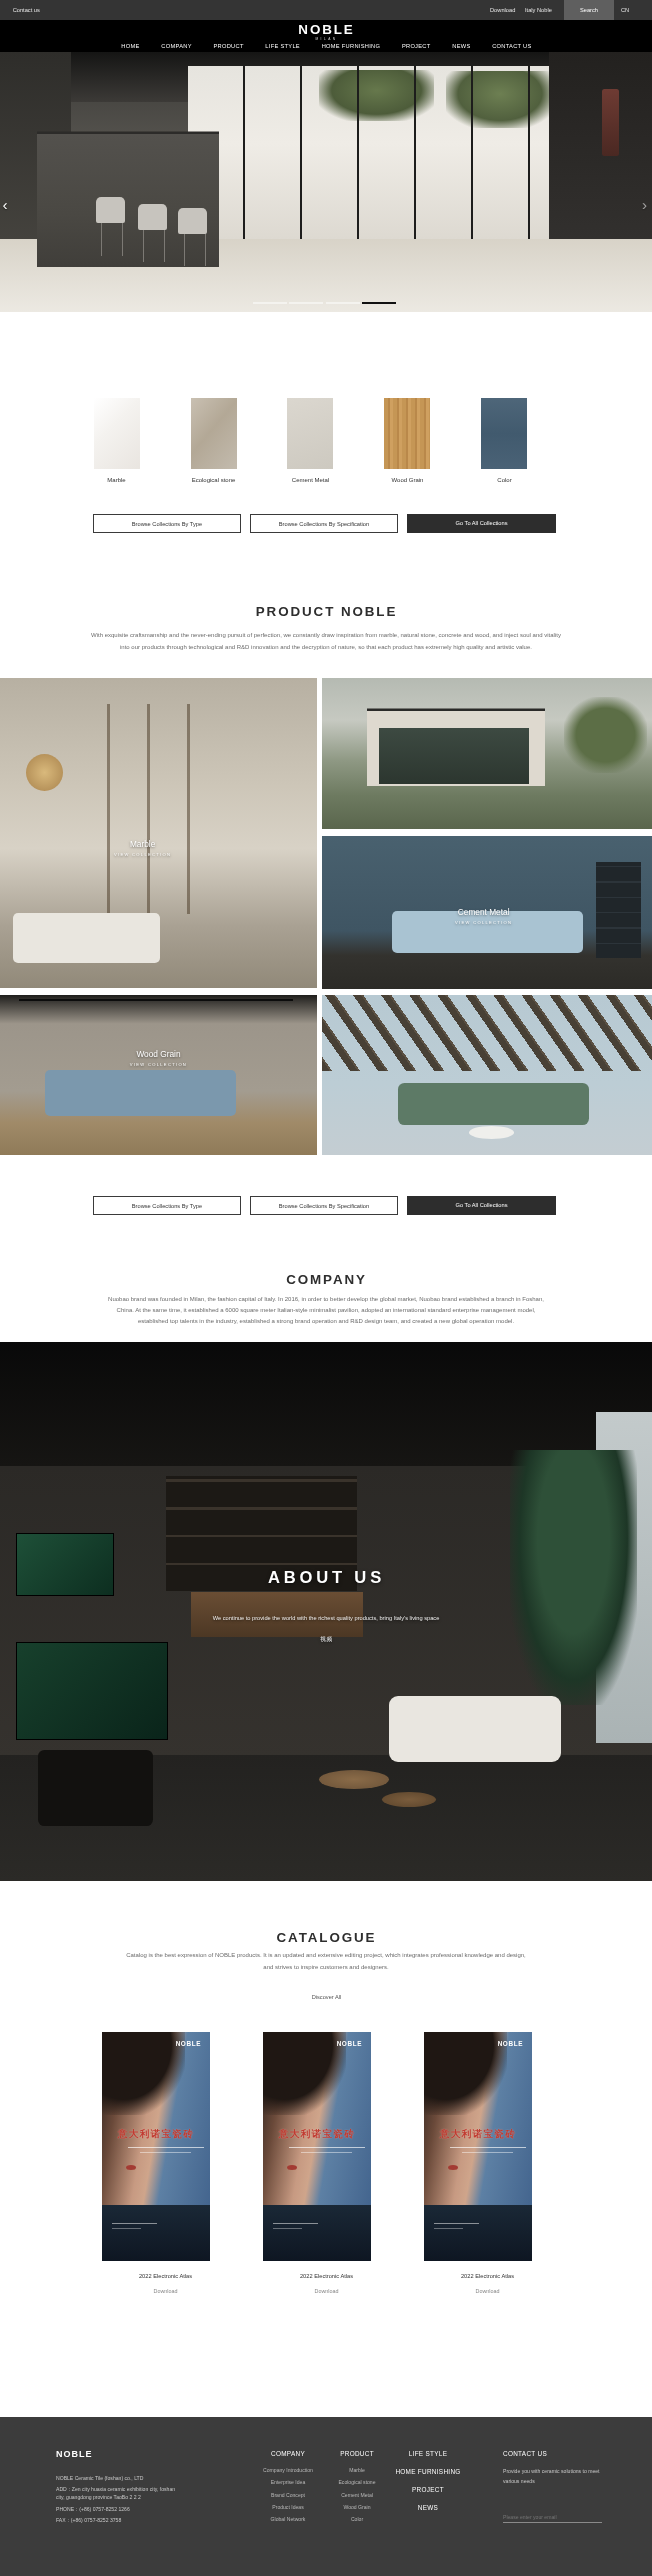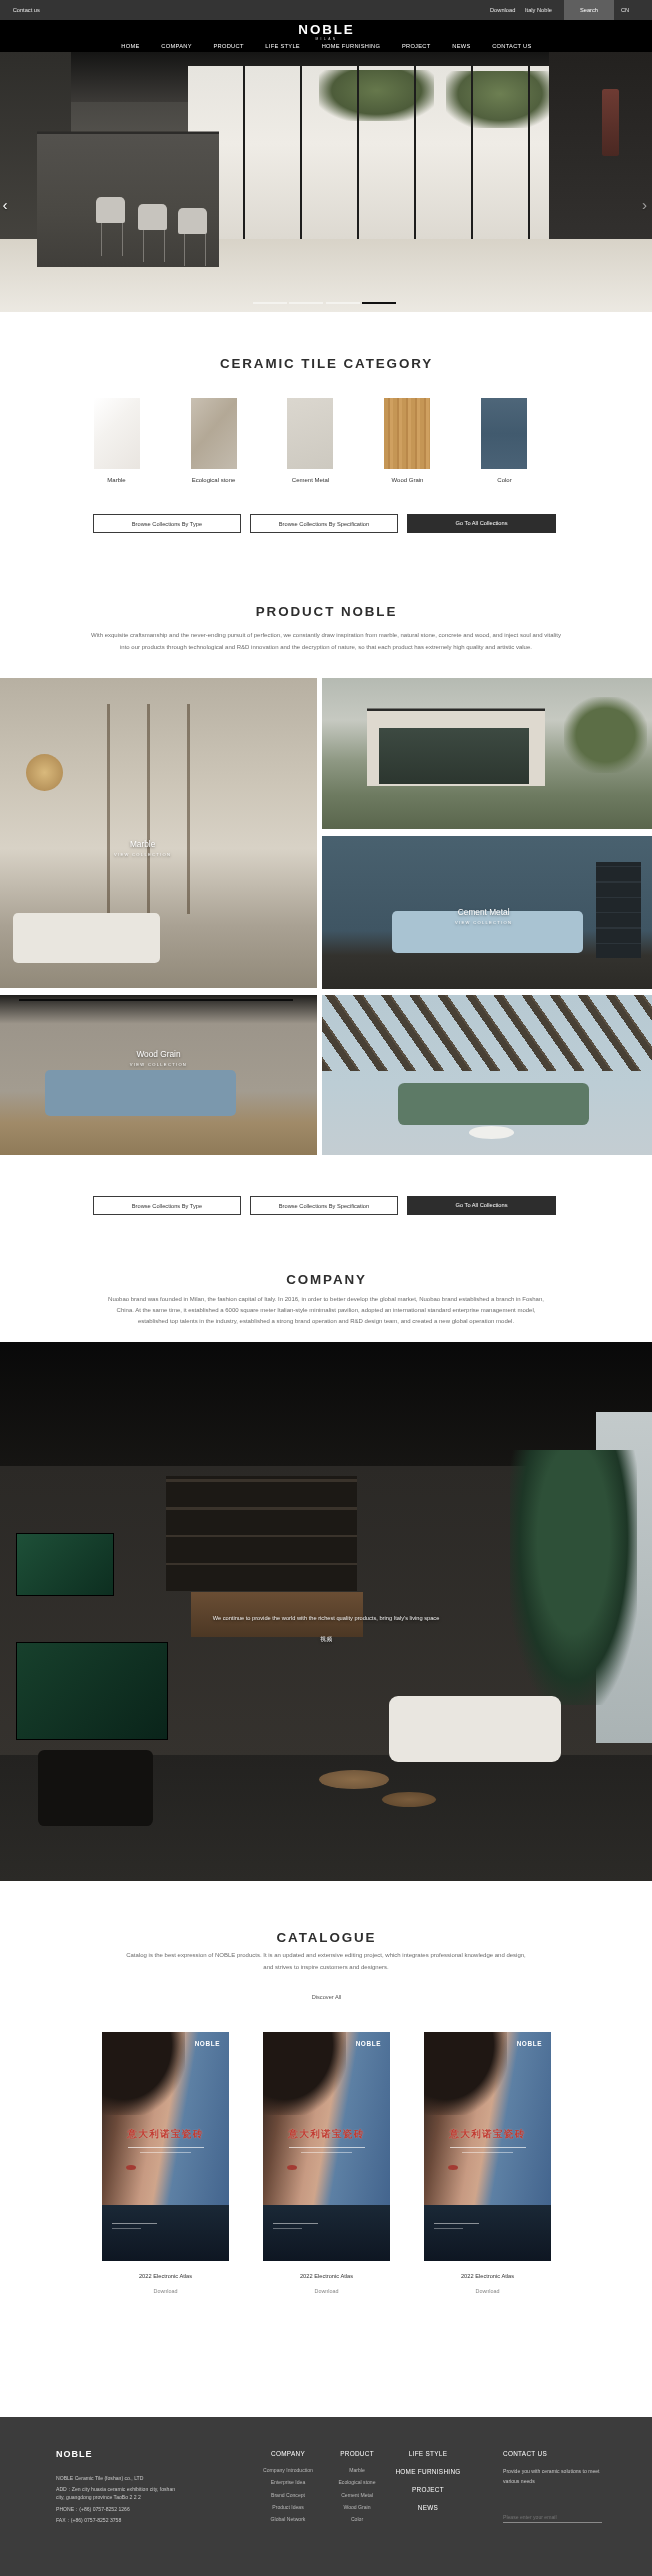--- a/index.html
+++ b/index.html
@@ -44,21 +44,21 @@
   .btn-outline{background:#fff;border:0.6px solid #3a3a3a;color:#333;}
   .btn-dark{background:#2d2d2d;color:#fff;}
   
   .grid-img{position:absolute;overflow:hidden;cursor:pointer;}
   .grid-label{position:absolute;text-align:center;color:#fff;transform:translateX(-50%);text-shadow:0 0.6px 2.5px rgba(0,0,0,.55);}
   .grid-label .nm{font-size:8.3px;}
   .grid-label .cta{font-size:4.1px;letter-spacing:1.3px;margin-top:2.5px;}
   
   .about-img{left:0;top:1342px;width:653px;height:539px;background:#1d1c1a;overflow:hidden;}
   
-  .cover{position:absolute;top:2032px;width:127px;height:229px;overflow:hidden;cursor:pointer;
+  .cover{position:absolute;top:2032px;width:108px;height:229px;overflow:hidden;cursor:pointer;
          background:linear-gradient(100deg,#2a201c 0%,#6b4a3a 18%,#c79a82 40%,#cfa58b 48%,#5d80a4 58%,#3f608a 100%);}
   .cover .hair{position:absolute;left:-19px;top:-25.5px;width:102px;height:108px;background:radial-gradient(ellipse at 40% 35%,#1f1713 0 55%,transparent 75%);}
   .cover .brand{position:absolute;right:9px;top:7.6px;color:#fff;font-size:6.4px;font-weight:bold;letter-spacing:0.6px;}
   .cover .cn{position:absolute;left:0;top:96px;width:100%;text-align:center;color:#c13a30;font-size:9.6px;font-weight:bold;letter-spacing:1.3px;text-shadow:0 0 1.3px rgba(255,255,255,.4);}
   .cover .bar1{position:absolute;left:25.5px;top:115px;width:76px;height:1.3px;background:rgba(255,255,255,.65);}
   .cover .bar2{position:absolute;left:38px;top:120px;width:51px;height:0.6px;background:rgba(255,255,255,.45);}
   .cover .lips{position:absolute;left:24px;top:133px;width:10.2px;height:5.1px;background:#a33b33;border-radius:50%;}
   .cover .bottom{position:absolute;left:0;top:173px;width:127px;height:56px;background:linear-gradient(180deg,#1a2836,#0e1622);}
   .cover .b1{position:absolute;left:10.2px;top:191px;width:45px;height:1.3px;background:rgba(255,255,255,.5);}
   .cover .b2{position:absolute;left:10.2px;top:196px;width:29px;height:1.3px;background:rgba(255,255,255,.35);}
@@ -121,21 +121,20 @@
       <div class="stool-seat" style="left:178px;top:156px;"></div>
     </div>
     <div class="abs hero-arrow" style="left:2.5px;top:145px;">‹</div>
     <div class="abs hero-arrow" style="left:642px;top:145px;opacity:.55;">›</div>
     <div class="pagebar" style="left:253px;"></div>
     <div class="pagebar" style="left:289px;"></div>
     <div class="pagebar" style="left:326px;"></div>
     <div class="pagebar active" style="left:362px;"></div>
   </div>
 
-  <div class="abs sec-title" style="top:356px;">CERAMIC TILE CATEGORY</div>
 
   <div class="cat-tile" style="left:94px;background:linear-gradient(135deg,#ffffff 0%,#f4f2ef 40%,#e9e5e0 100%),repeating-linear-gradient(120deg,transparent 0 10.2px,rgba(150,138,125,.35) 10.2px 10.8px,transparent 10.8px 24px);"></div>
   <div class="cat-tile" style="left:191px;background:linear-gradient(130deg,#c9c0b2 0%,#b3a896 45%,#c3bbae 100%);"></div>
   <div class="cat-tile" style="left:287px;background:linear-gradient(160deg,#dbd7cf 0%,#cdc9c0 100%);"></div>
   <div class="cat-tile" style="left:384px;background:repeating-linear-gradient(90deg,#c59655 0 3.8px,#b9884a 3.8px 5.7px,#cfa060 5.7px 9px);"></div>
   <div class="cat-tile" style="left:481px;background:linear-gradient(180deg,#4e6679,#415a6e 50%,#4a6276),repeating-linear-gradient(0deg,rgba(255,255,255,.06) 0 1.3px,transparent 1.3px 3.8px);"></div>
 
   <div class="cat-label" style="left:68px;">Marble</div>
   <div class="cat-label" style="left:165px;">Ecological stone</div>
   <div class="cat-label" style="left:262px;">Cement Metal</div>
@@ -203,20 +202,21 @@
     <div class="abs" style="left:191px;top:250px;width:172px;height:45px;background:linear-gradient(180deg,#6a4e34,#4c3724);"></div>
     <div class="abs" style="left:16px;top:191px;width:96px;height:61px;background:linear-gradient(135deg,#1e5038,#0d2e20);border:1.9px solid #000;"></div>
     <div class="abs" style="left:16px;top:300px;width:150px;height:96px;background:linear-gradient(135deg,#17402c,#0a241a);border:1.9px solid #000;"></div>
     <div class="abs" style="left:596px;top:70px;width:57px;height:331px;background:linear-gradient(180deg,#c3cacb,#aab3b4);"></div>
     <div class="abs" style="left:510px;top:108px;width:127px;height:255px;background:radial-gradient(ellipse at 50% 35%,#2e5038 0 40%,#1d3626 60%,transparent 78%);"></div>
     <div class="abs" style="left:0;top:413px;width:653px;height:126px;background:linear-gradient(180deg,#232220,#2b2a27);"></div>
     <div class="abs" style="left:389px;top:354px;width:172px;height:66px;background:#e9e6e0;border-radius:9px;"></div>
     <div class="abs" style="left:319px;top:428px;width:70px;height:19px;background:radial-gradient(ellipse,#8a6b48,#6b5238);border-radius:50%;"></div>
     <div class="abs" style="left:382px;top:450px;width:54px;height:15.3px;background:radial-gradient(ellipse,#7a5c3c,#5c452c);border-radius:50%;"></div>
     <div class="abs" style="left:38px;top:408px;width:115px;height:76px;background:#12110f;border-radius:6.4px;"></div>
+    <div class="abs" style="left:0;top:226px;width:653px;text-align:center;color:#fff;font-size:16.6px;font-weight:bold;letter-spacing:3.8px;text-shadow:0 0.6px 3.8px rgba(0,0,0,.6);">ABOUT US</div>
     <div class="abs" style="left:189px;top:271px;width:274px;text-align:center;color:rgba(255,255,255,.93);font-size:5.7px;line-height:1.8;text-shadow:0 0.6px 2.5px rgba(0,0,0,.6);">We continue to provide the world with the richest quality products, bring Italy's living space</div>
     <div class="abs" style="left:0;top:294px;width:653px;text-align:center;color:#fff;font-size:5.7px;letter-spacing:0.6px;cursor:pointer;text-shadow:0 0.6px 2.5px rgba(0,0,0,.6);">视频</div>
   </div>
 
   <div class="abs sec-title" style="top:1930px;">CATALOGUE</div>
   <div class="abs sec-para" style="left:122px;top:1950px;width:408px;">Catalog is the best expression of NOBLE products. It is an updated and extensive editing project, which integrates professional knowledge and design, and strives to inspire customers and designers.</div>
   <div class="abs" style="left:0;top:1994px;width:653px;text-align:center;font-size:5.7px;color:#555;cursor:pointer;">Discover All</div>
 
   <div class="cover" style="left:102px;">
     <div class="hair"></div>

